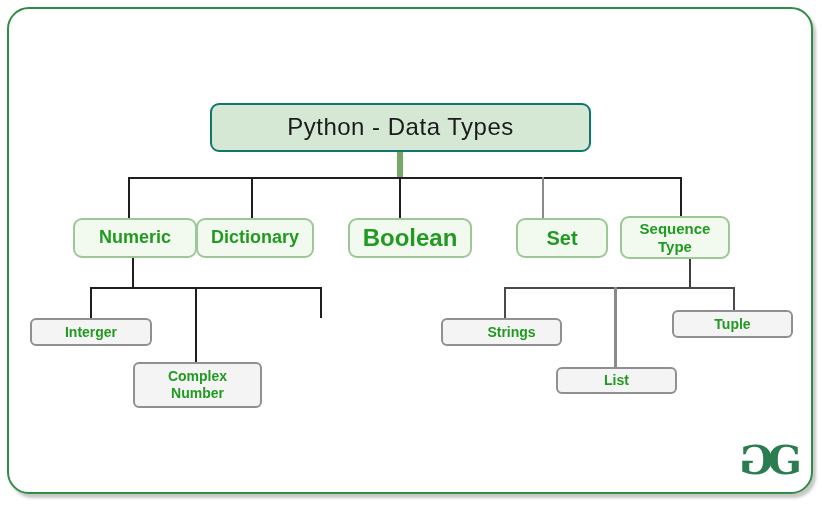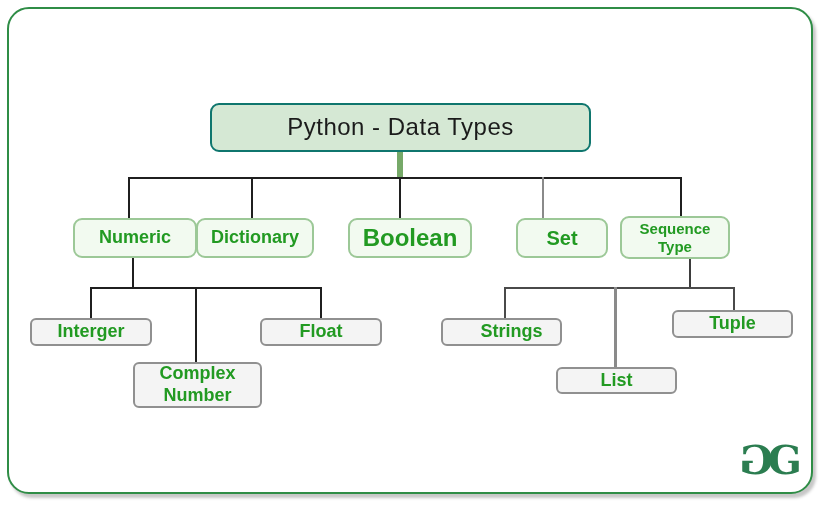--- a/index.html
+++ b/index.html
@@ -18,21 +18,21 @@
     position:absolute; box-sizing:border-box;
     display:flex; align-items:center; justify-content:center;
     text-align:center; font-weight:bold; color:#229a22;
     line-height:1.2;
   }
   .lvl1 {
     background:#d5e8d4; border:2px solid #0f766e; border-radius:9px;
     color:#1b1b1b; font-weight:400; font-size:24px; letter-spacing:0.5px;
   }
   .lvl2 { background:#f2faf0; border:2px solid #9cc897; border-radius:9px; font-size:18px; }
-  .lvl3 { background:#f4f4f4; border:2px solid #909090; border-radius:6px; font-size:18px; }
+  .lvl3 { background:#f4f4f4; border:2px solid #909090; border-radius:6px; font-size:14px; }
 
   .line { position:absolute; background:#1f1f1f; }
 
   .logo {
     position:absolute; right:20px; top:440px;
     font-family:"DejaVu Serif", serif; font-weight:bold;
     font-size:40px; color:#2b7d50; display:flex; align-items:flex-start;
     line-height:1;
   }
   .logo .g-rev { display:inline-block; transform:scaleX(-1); margin-right:-5px; }
@@ -73,21 +73,20 @@
   <div class="box lvl2" style="left:348px; top:218px; width:124px; height:40px; font-size:24px;">Boolean</div>
 
   <div class="box lvl2" style="left:500px; top:218px; width:92px; height:40px; font-size:20px;margin-left:16px;">Set</div>
 
   <div class="box lvl2" style="left:620px; top:216px; width:110px; height:43px; font-size:15px; padding:8px 17px;">Sequence Type</div>
 
   <div class="box lvl3" style="left:30px; top:318px; width:122px; height:28px;">Interger</div>
 
   <div class="box lvl3" style="left:133px; top:362px; width:129px; height:46px; padding:0 20px;">Complex Number</div>
 
-  <div class="box lvl3" style="left:260px; top:318px; width:122px; height:28px;">Float</div>
 
   <div class="box lvl3" style="left:441px; top:318px; width:121px; height:28px;padding-left:20px;">Strings</div>
 
   <div class="box lvl3" style="left:556px; top:367px; width:121px; height:27px;">List</div>
 
   <div class="box lvl3" style="left:672px; top:310px; width:121px; height:28px;">Tuple</div>
 
   <div class="logo">
     <span class="g-rev">G</span>
     <span>G</span>

